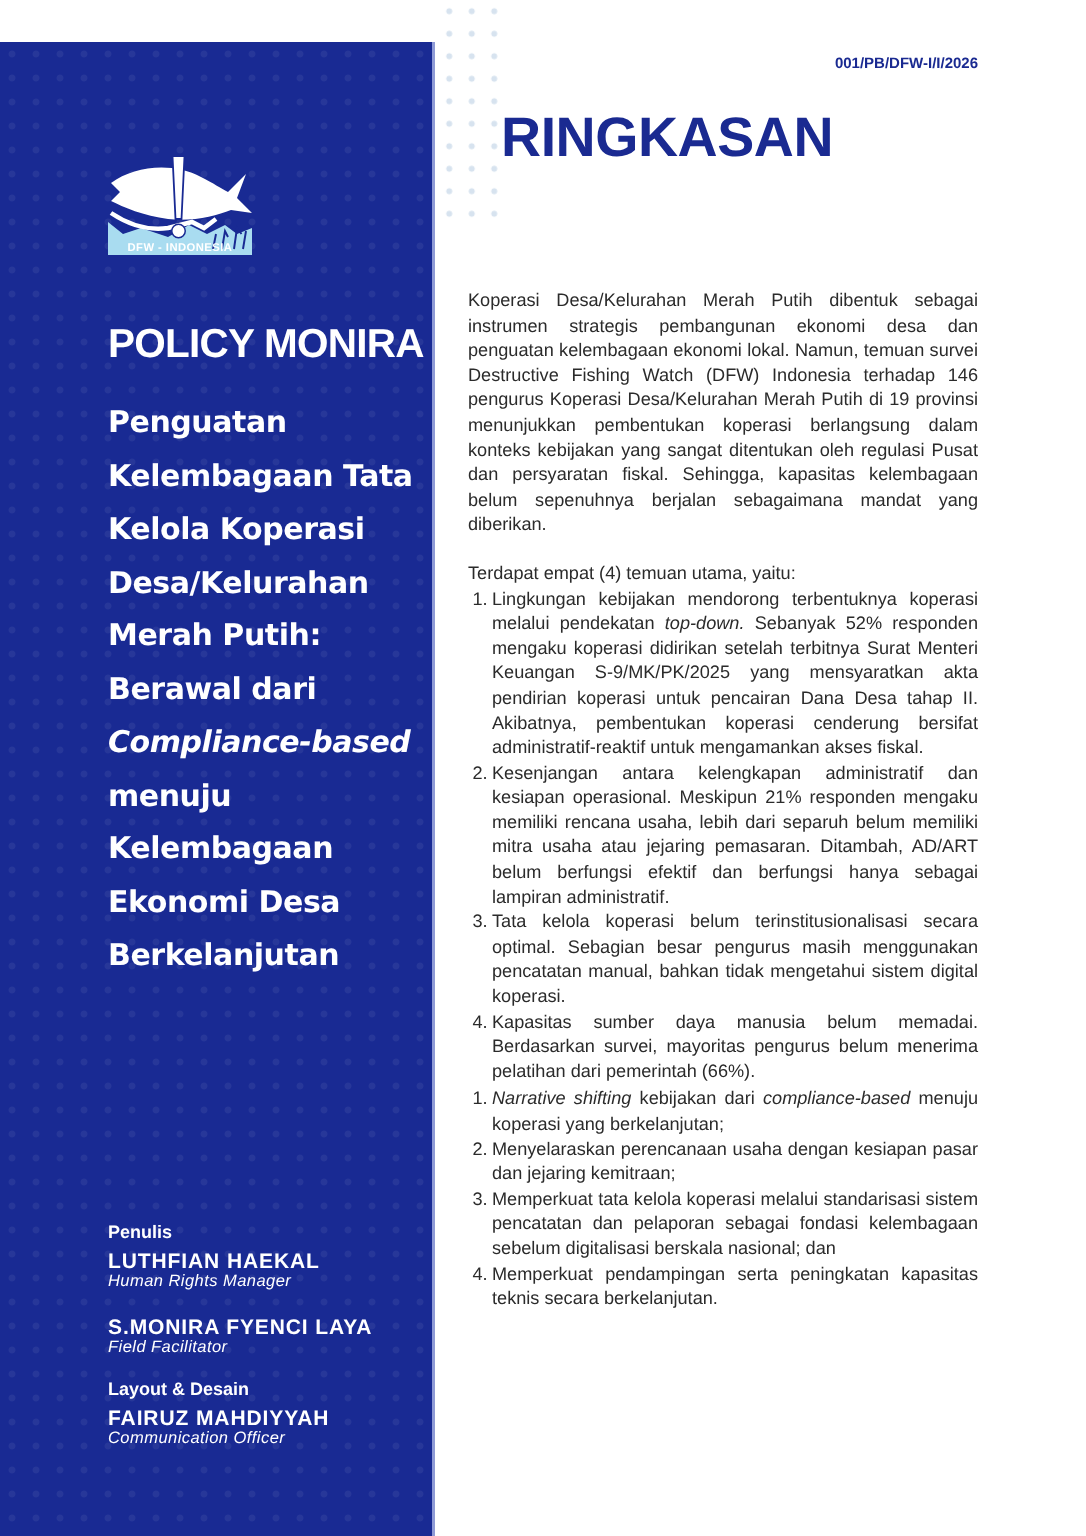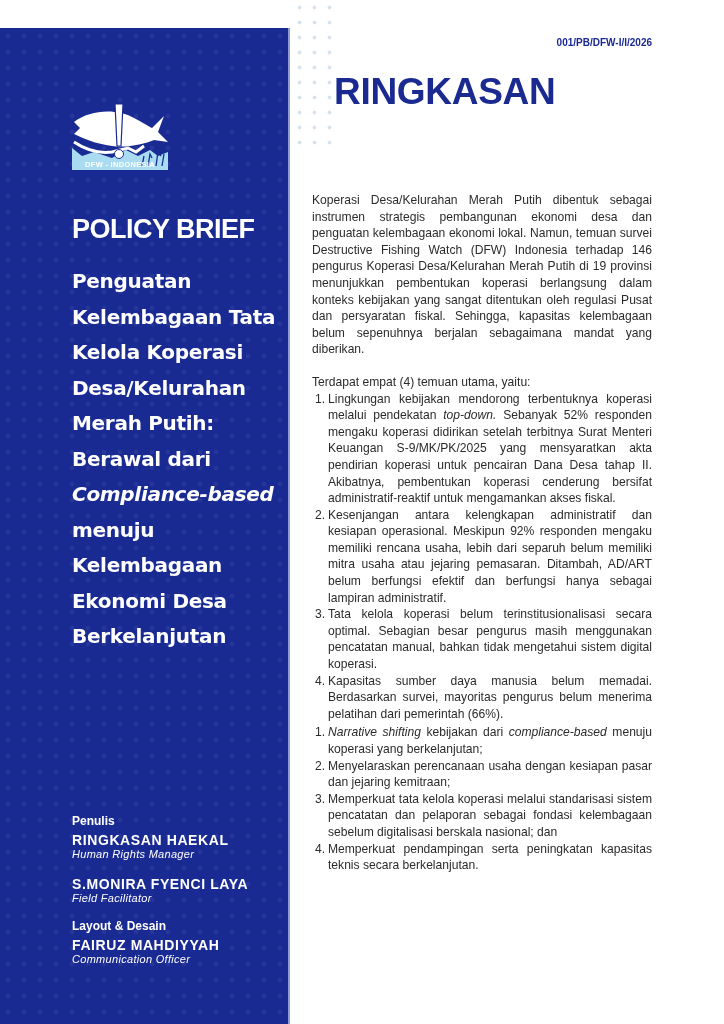--- a/index.html
+++ b/index.html
@@ -49,26 +49,26 @@
   <svg class="logo" viewBox="0 0 96 66">
     <path d="M0 44 L0 66 L96 66 L96 48 L86 52 L78 46 L66 52 L54 46 L40 54 L22 48 L10 52 Z" fill="#a9dcf0"></path>
     <path d="M2 18 C18 6 44 4 62 14 C70 18 76 22 80 24 L92 12 L86 28 L96 38 L82 36 C72 40 56 44 40 42 C24 40 10 34 2 30 L8 24 Z" fill="#ffffff"></path>
     <path d="M2 38 C14 46 26 50 40 48 L56 44 L64 48 L72 42" fill="none" stroke="#ffffff" stroke-width="3"></path>
     <path d="M43 0 L51 0 L49 42 L45 42 Z" fill="#ffffff" stroke="#192a93" stroke-width="1.2"></path>
     <circle cx="47" cy="50" r="4.5" fill="#ffffff" stroke="#192a93" stroke-width="1"></circle>
     <path d="M70 62 L72 52 M76 62 L78 50 L80 54 M84 62 L86 48 L89 52 M90 62 L92 50" stroke="#192a93" stroke-width="1.3" fill="none"></path>
   </svg>
   <div class="logo-text">DFW - INDONESIA</div>
 
-  <div class="pb-title">POLICY BRIEF</div>
+  <div class="pb-title">POLICY MONIRA</div>
   <div class="pb-subtitle"><span>Penguatan Kelembagaan Tata Kelola Koperasi Desa/Kelurahan Merah Putih: Berawal dari</span> <i>Compliance-based</i> <span>menuju Kelembagaan Ekonomi Desa Berkelanjutan</span></div>
 
   <div class="credits">
     <div class="cred-label">Penulis</div>
-    <div class="cred-name">RINGKASAN HAEKAL</div>
+    <div class="cred-name">LUTHFIAN HAEKAL</div>
     <div class="cred-role">Human Rights Manager</div>
     <div class="gap1"></div>
     <div class="cred-name">S.MONIRA FYENCI LAYA</div>
     <div class="cred-role">Field Facilitator</div>
     <div class="gap2"></div>
     <div class="cred-label">Layout &amp; Desain</div>
     <div class="cred-name">FAIRUZ MAHDIYYAH</div>
     <div class="cred-role">Communication Officer</div>
   </div>
 </div>
@@ -78,21 +78,21 @@
 <div class="doc-id">001/PB/DFW-I/I/2026</div>
 <div class="exec-title">
   <div>RINGKASAN</div>
 </div>
 
 <div class="body">
   <p class="para1">Koperasi Desa/Kelurahan Merah Putih dibentuk sebagai instrumen strategis pembangunan ekonomi desa dan penguatan kelembagaan ekonomi lokal. Namun, temuan survei Destructive Fishing Watch (DFW) Indonesia terhadap 146 pengurus Koperasi Desa/Kelurahan Merah Putih di 19 provinsi menunjukkan pembentukan koperasi berlangsung dalam konteks kebijakan yang sangat ditentukan oleh regulasi Pusat dan persyaratan fiskal. Sehingga, kapasitas kelembagaan belum sepenuhnya berjalan sebagaimana mandat yang diberikan.</p>
   <p>Terdapat empat (4) temuan utama, yaitu:</p>
   <ol class="list1">
     <li><span class="num">1.</span><span>Lingkungan kebijakan mendorong terbentuknya koperasi melalui pendekatan </span><i>top-down.</i><span> Sebanyak 52% responden mengaku koperasi didirikan setelah terbitnya Surat Menteri Keuangan S-9/MK/PK/2025 yang mensyaratkan akta pendirian koperasi untuk pencairan Dana Desa tahap II. Akibatnya, pembentukan koperasi cenderung bersifat administratif-reaktif untuk mengamankan akses fiskal.</span></li>
-    <li><span class="num">2.</span><span>Kesenjangan antara kelengkapan administratif dan kesiapan operasional. Meskipun 92% responden mengaku memiliki rencana usaha, lebih dari separuh belum memiliki mitra usaha atau jejaring pemasaran. Ditambah, AD/ART belum berfungsi efektif dan berfungsi hanya sebagai lampiran administratif.</span></li>
+    <li><span class="num">2.</span><span>Kesenjangan antara kelengkapan administratif dan kesiapan operasional. Meskipun 21% responden mengaku memiliki rencana usaha, lebih dari separuh belum memiliki mitra usaha atau jejaring pemasaran. Ditambah, AD/ART belum berfungsi efektif dan berfungsi hanya sebagai lampiran administratif.</span></li>
     <li><span class="num">3.</span><span>Tata kelola koperasi belum terinstitusionalisasi secara optimal. Sebagian besar pengurus masih menggunakan pencatatan manual, bahkan tidak mengetahui sistem digital koperasi.</span></li>
     <li><span class="num">4.</span><span>Kapasitas sumber daya manusia belum memadai. Berdasarkan survei, mayoritas pengurus belum menerima pelatihan dari pemerintah (66%).</span></li>
   </ol>
   <ol>
     <li><span class="num">1.</span><i>Narrative shifting</i><span> kebijakan dari </span><i>compliance-based</i><span> menuju koperasi yang berkelanjutan;</span></li>
     <li><span class="num">2.</span><span>Menyelaraskan perencanaan usaha dengan kesiapan pasar dan jejaring kemitraan;</span></li>
     <li><span class="num">3.</span><span>Memperkuat tata kelola koperasi melalui standarisasi sistem pencatatan dan pelaporan sebagai fondasi kelembagaan sebelum digitalisasi berskala nasional; dan</span></li>
     <li><span class="num">4.</span><span>Memperkuat pendampingan serta peningkatan kapasitas teknis secara berkelanjutan.</span></li>
   </ol>
 </div>

